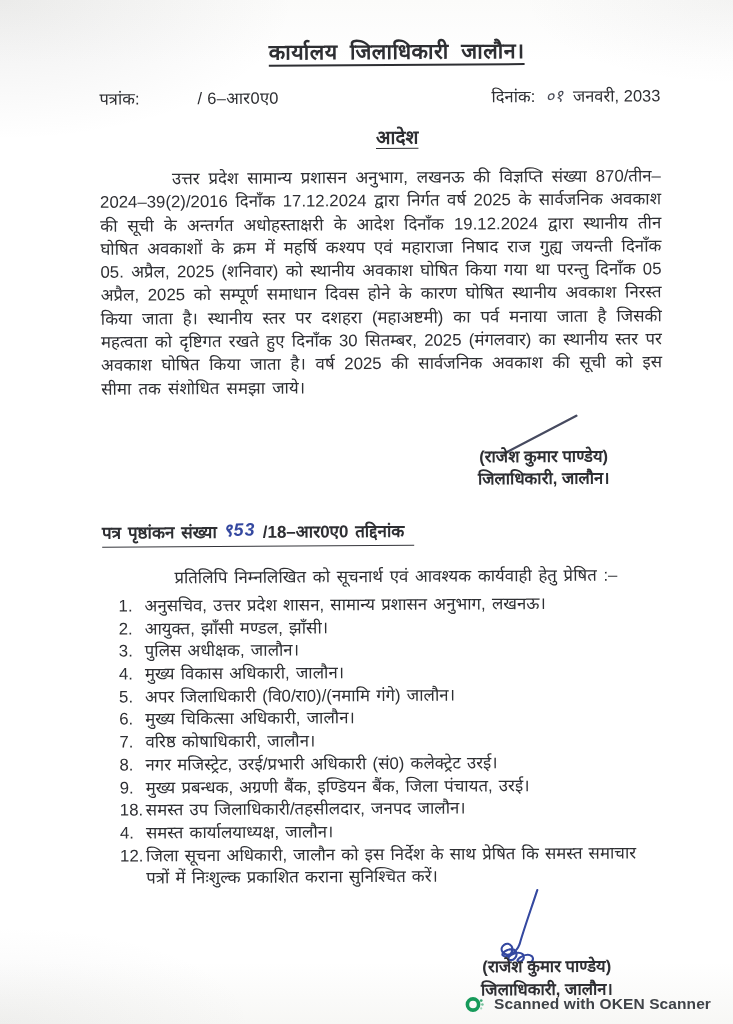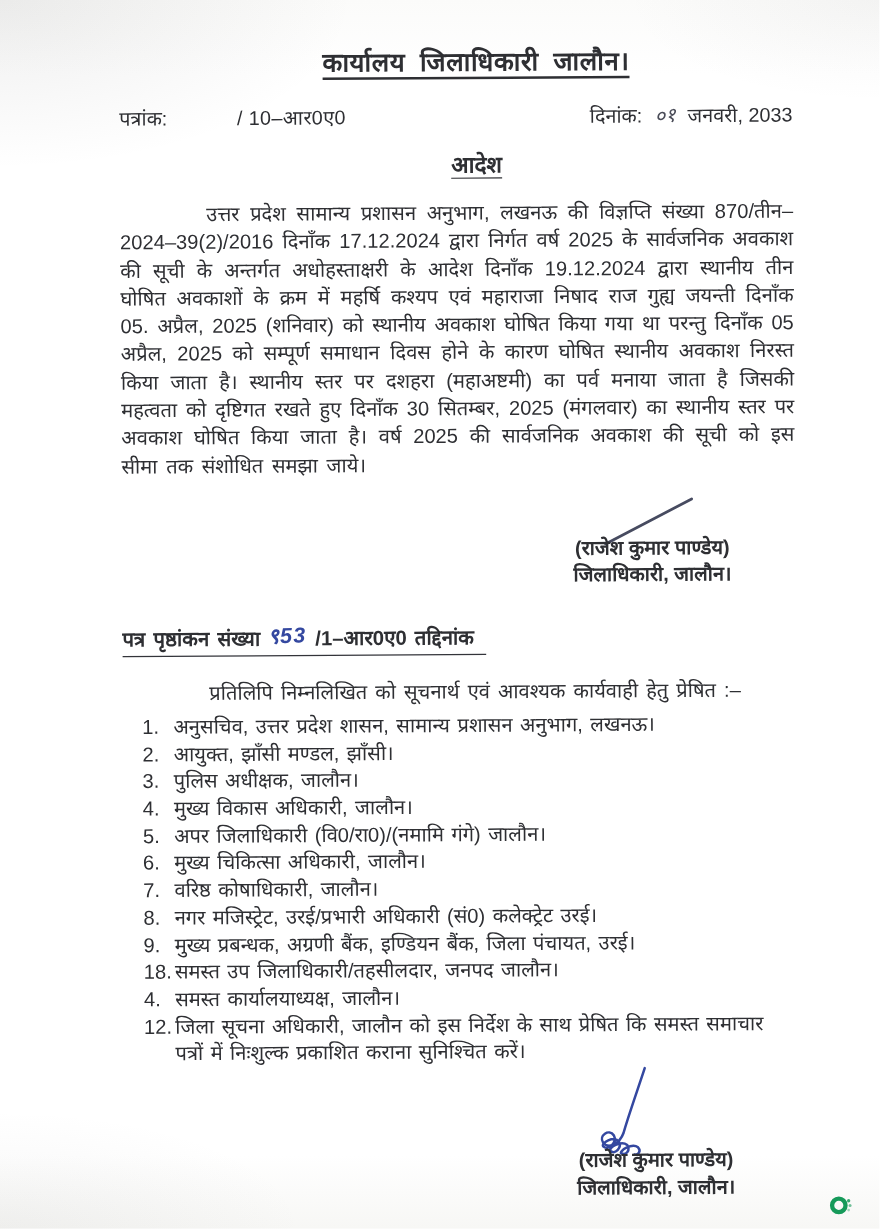--- a/index.html
+++ b/index.html
@@ -100,21 +100,21 @@
 </head>
 <body>
 
 <div class="page">
   <div class="content">
 
     <h1 class="doc-title">कार्यालय जिलाधिकारी जालौन।</h1>
 
     <div class="meta-row">
       <span>पत्रांक:</span>
-      <span class="letter-no-value">/ 10–आर0ए0</span>
+      <span class="letter-no-value">/ 6–आर0ए0</span>
       <span class="date-group">
         <span>दिनांक:</span>
         <span class="handwrit">०१</span>
         <span>जनवरी, 2033</span>
       </span>
     </div>
 
     <h2 class="order-heading">आदेश</h2>
 
     <p class="order-body">उत्तर प्रदेश सामान्य प्रशासन अनुभाग, लखनऊ की विज्ञप्ति संख्या 870/तीन–2024–39(2)/2016 दिनाँक 17.12.2024 द्वारा निर्गत वर्ष 2025 के सार्वजनिक अवकाश की सूची के अन्तर्गत अधोहस्ताक्षरी के आदेश दिनाँक 19.12.2024 द्वारा स्थानीय तीन घोषित अवकाशों के क्रम में महर्षि कश्यप एवं महाराजा निषाद राज गुह्य जयन्ती दिनाँक 05. अप्रैल, 2025 (शनिवार) को स्थानीय अवकाश घोषित किया गया था परन्तु दिनाँक 05 अप्रैल, 2025 को सम्पूर्ण समाधान दिवस होने के कारण घोषित स्थानीय अवकाश निरस्त किया जाता है। स्थानीय स्तर पर दशहरा (महाअष्टमी) का पर्व मनाया जाता है जिसकी महत्वता को दृष्टिगत रखते हुए दिनाँक 30 सितम्बर, 2025 (मंगलवार) का स्थानीय स्तर पर अवकाश घोषित किया जाता है। वर्ष 2025 की सार्वजनिक अवकाश की सूची को इस सीमा तक संशोधित समझा जाये।</p>
@@ -124,21 +124,21 @@
         <path d="M6 41 L78 4" stroke="#474b60" stroke-width="2.3" fill="none" stroke-linecap="round"></path>
       </svg>
       <div>(राजेश कुमार पाण्डेय)</div>
       <div>जिलाधिकारी, जालौन।</div>
     </div>
 
     <div>
       <span class="endorse-line">
         <span>पत्र पृष्ठांकन संख्या</span>
         <span class="handwrit blue">९53</span>
-        <span>/1–आर0ए0  तद्दिनांक</span>
+        <span>/18–आर0ए0  तद्दिनांक</span>
       </span>
     </div>
 
     <p class="copy-line">
       <span class="u">प्रतिलिपि</span><span> निम्नलिखित को सूचनार्थ एवं आवश्यक कार्यवाही हेतु प्रेषित :–</span>
     </p>
 
     <ol class="recipients">
         <li>
           <span class="num">1.</span>
@@ -200,14 +200,15 @@
 
   </div>
 
   <div class="footer">
     <svg width="21" height="21" viewBox="0 0 21 21">
       <circle cx="9" cy="10.5" r="5.6" fill="none" stroke="#169a5a" stroke-width="3.6"></circle>
       <circle cx="17.2" cy="6.6" r="1.4" fill="#169a5a" opacity="0.85"></circle>
       <circle cx="18.4" cy="10.5" r="1.25" fill="#169a5a" opacity="0.6"></circle>
       <circle cx="17.2" cy="14.4" r="1.1" fill="#169a5a" opacity="0.4"></circle>
     </svg>
+    <span class="footer-text">Scanned with OKEN Scanner</span>
   </div>
 </div>
 
 </body></html>

